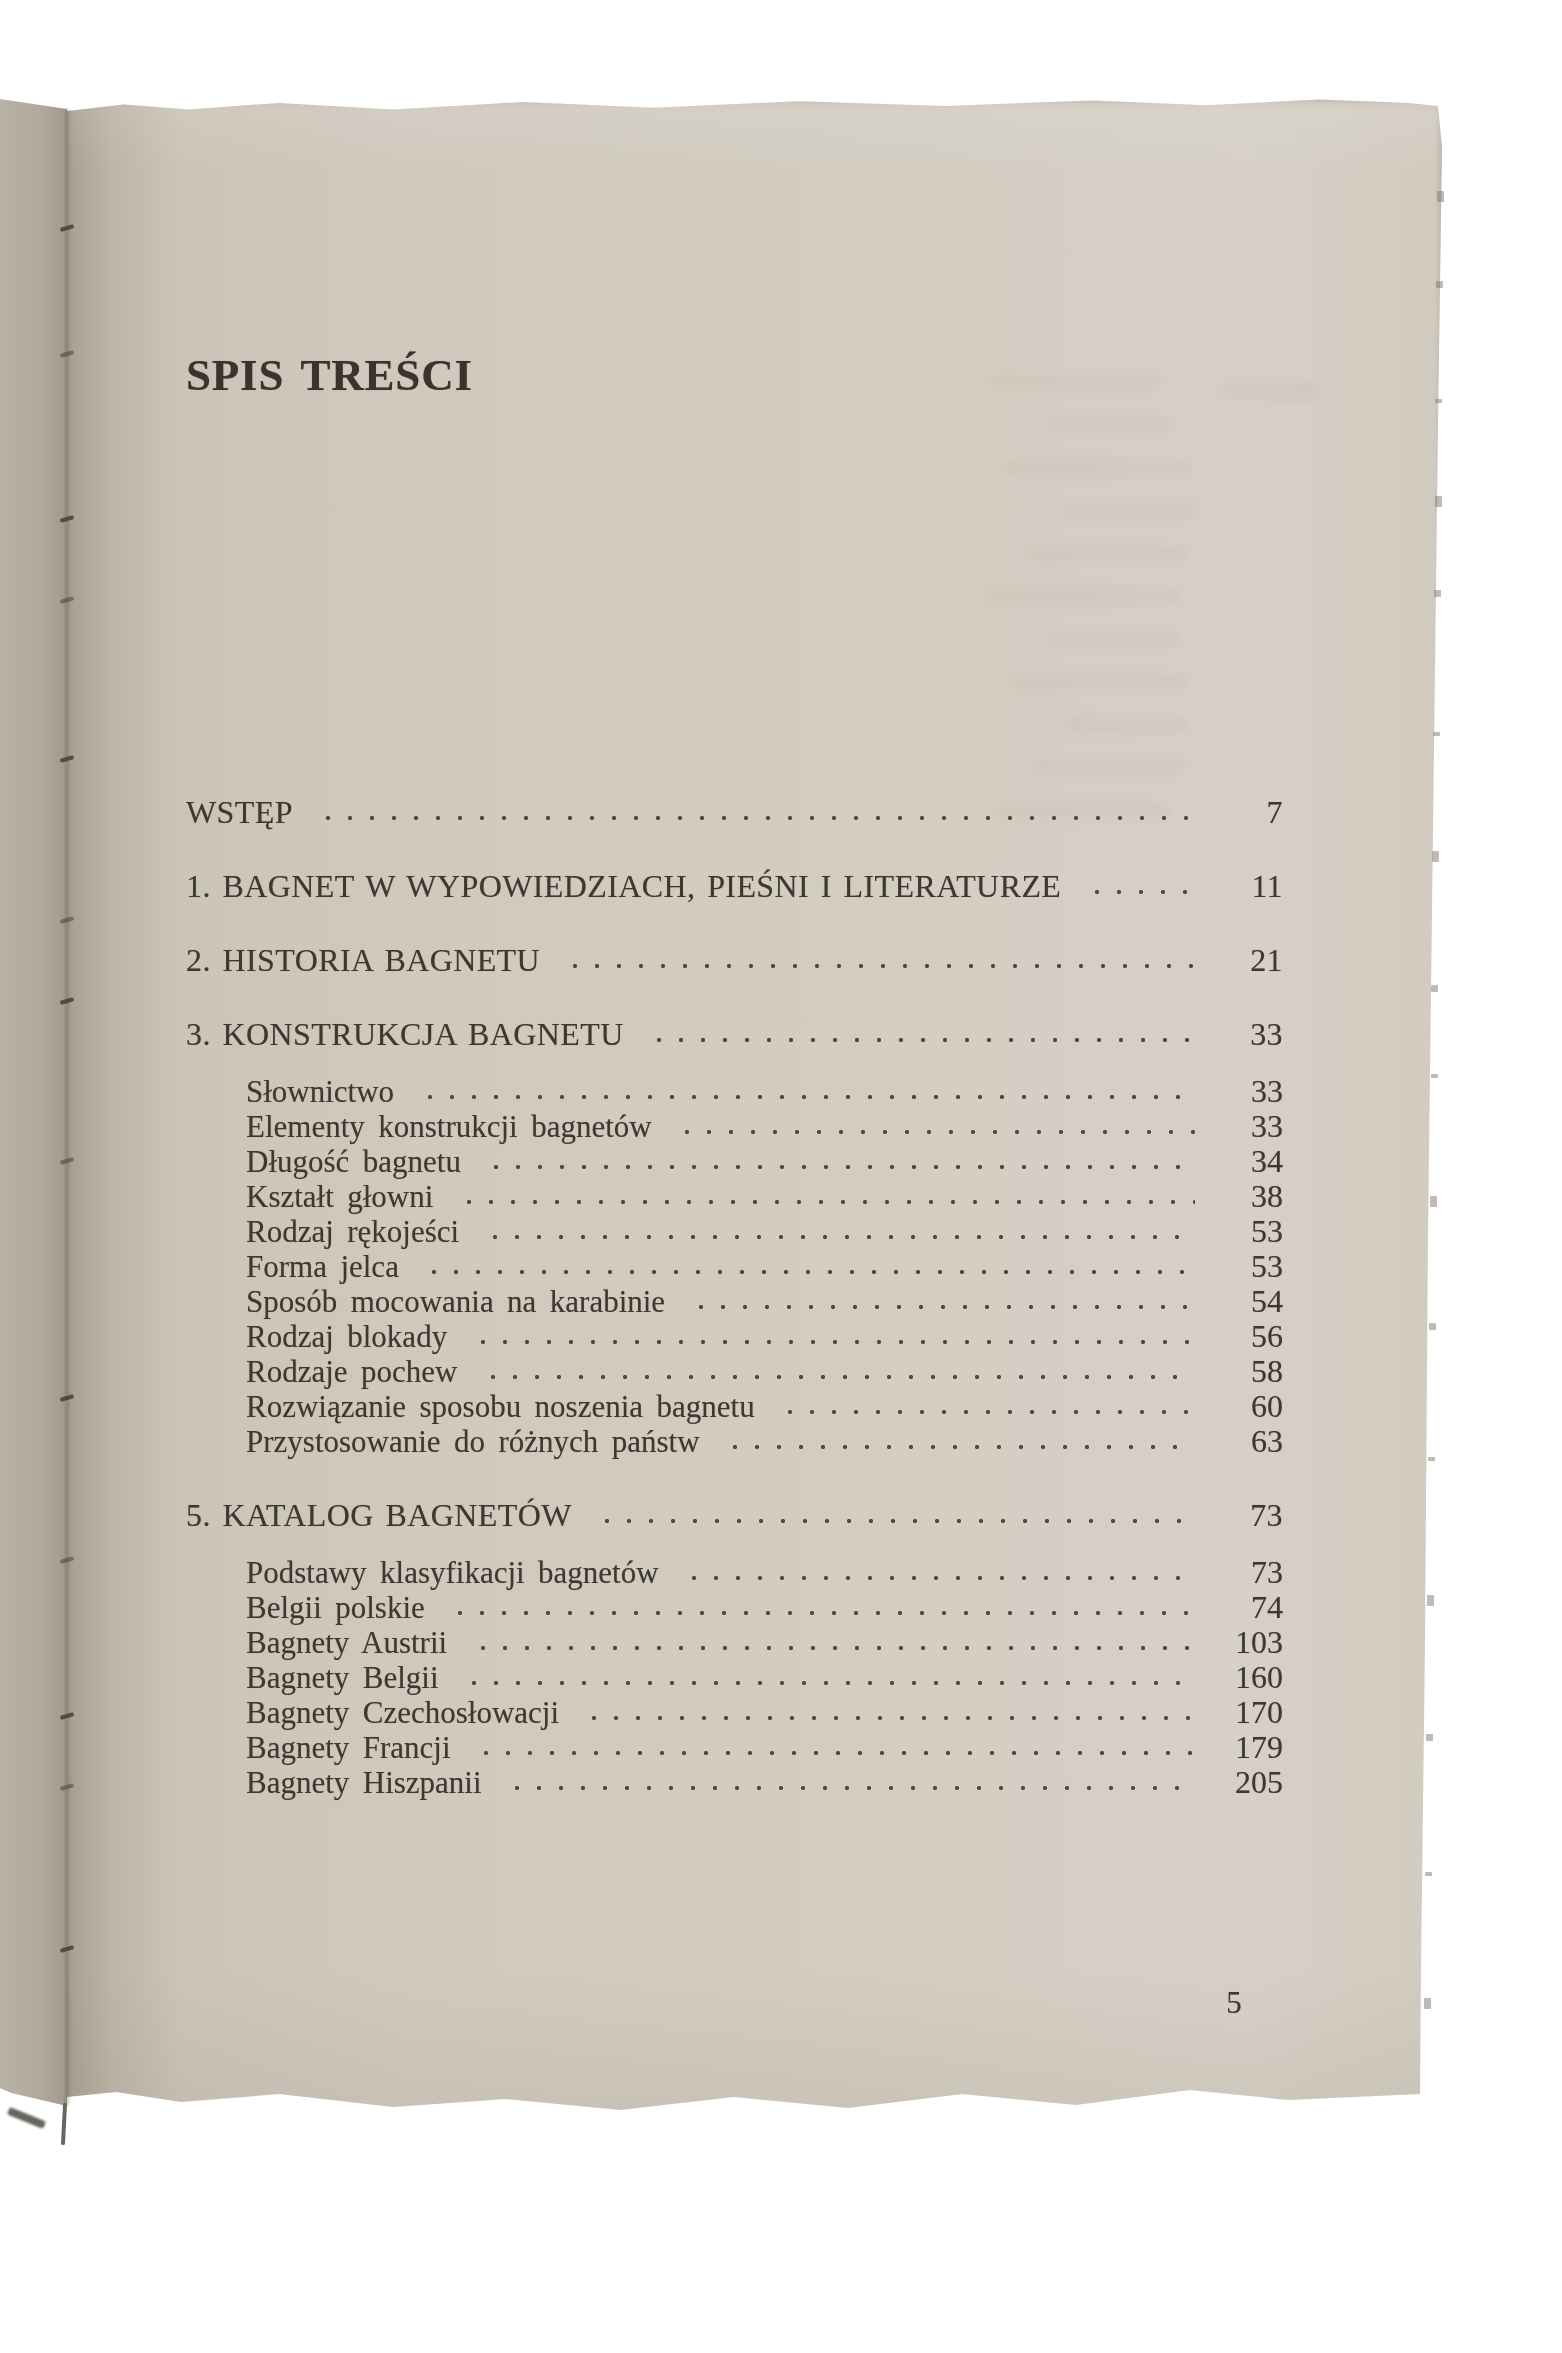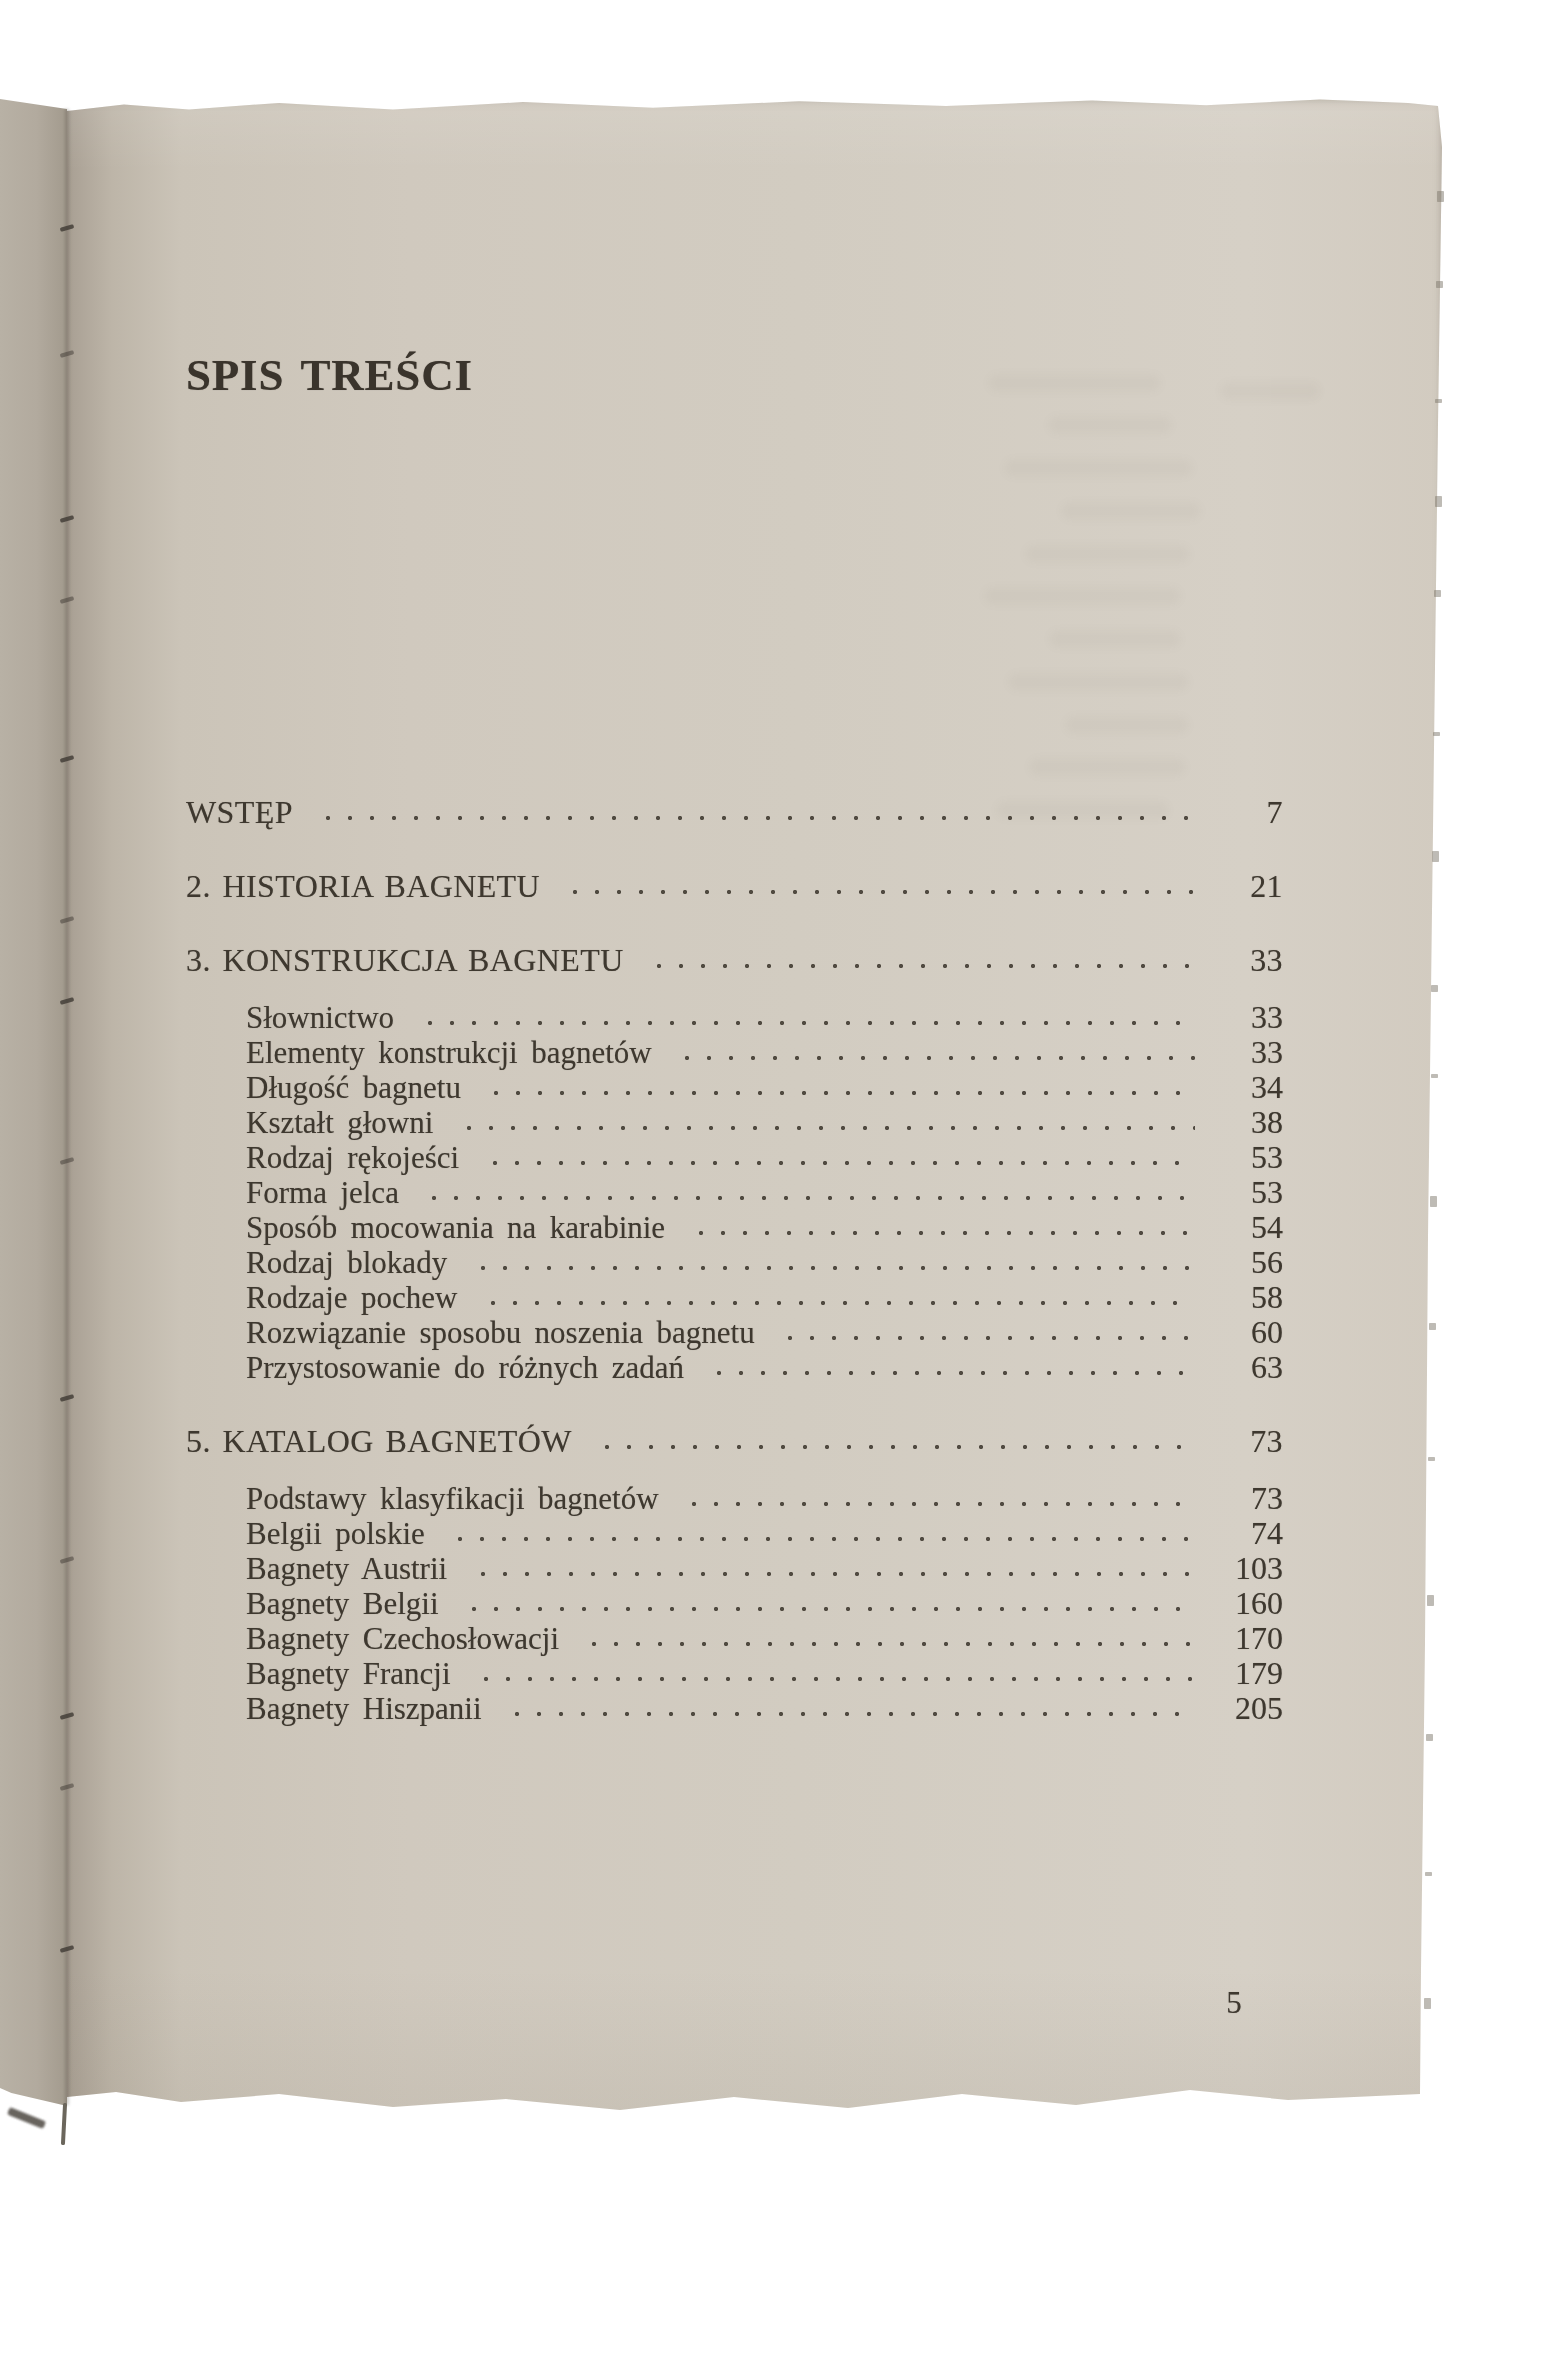--- a/index.html
+++ b/index.html
@@ -100,20 +100,25 @@
   <div class="page">
     <h1 class="title">SPIS TREŚCI</h1>
 
     <div class="toc">
         <div class="row l1">
           <span>WSTĘP</span>
           <span class="dots"></span>
           <span class="num">7</span>
         </div>
         <div class="row l1 mt-section">
+          <span>1. BAGNET W WYPOWIEDZIACH, PIEŚNI I LITERATURZE</span>
+          <span class="dots"></span>
+          <span class="num">11</span>
+        </div>
+        <div class="row l1 mt-section">
           <span>2. HISTORIA BAGNETU</span>
           <span class="dots"></span>
           <span class="num">21</span>
         </div>
         <div class="row l1 mt-section">
           <span>3. KONSTRUKCJA BAGNETU</span>
           <span class="dots"></span>
           <span class="num">33</span>
         </div>
         <div class="row l2 mt-firstsub">
@@ -160,21 +165,21 @@
           <span>Rodzaje pochew</span>
           <span class="dots"></span>
           <span class="num">58</span>
         </div>
         <div class="row l2">
           <span>Rozwiązanie sposobu noszenia bagnetu</span>
           <span class="dots"></span>
           <span class="num">60</span>
         </div>
         <div class="row l2">
-          <span>Przystosowanie do różnych zadań</span>
+          <span>Przystosowanie do różnych państw</span>
           <span class="dots"></span>
           <span class="num">63</span>
         </div>
         <div class="row l1 mt-section">
           <span>5. KATALOG BAGNETÓW</span>
           <span class="dots"></span>
           <span class="num">73</span>
         </div>
         <div class="row l2 mt-firstsub">
           <span>Podstawy klasyfikacji bagnetów</span>

